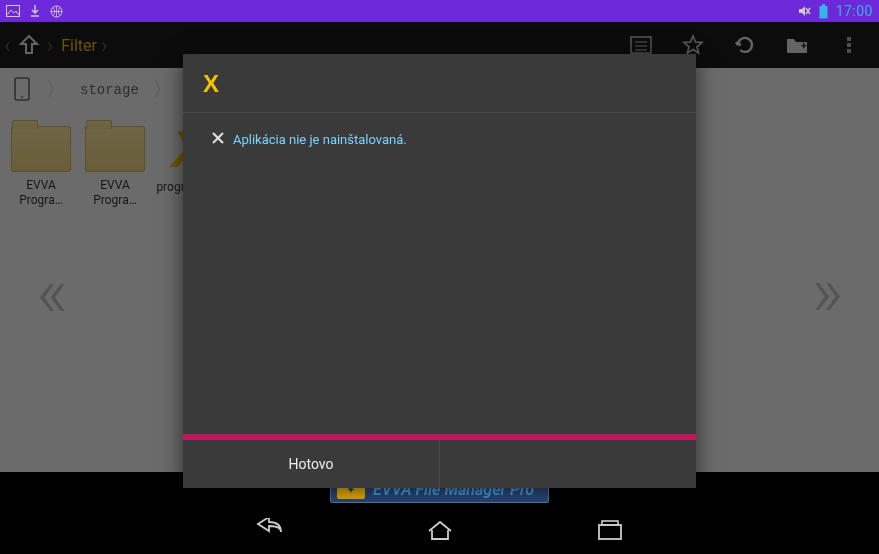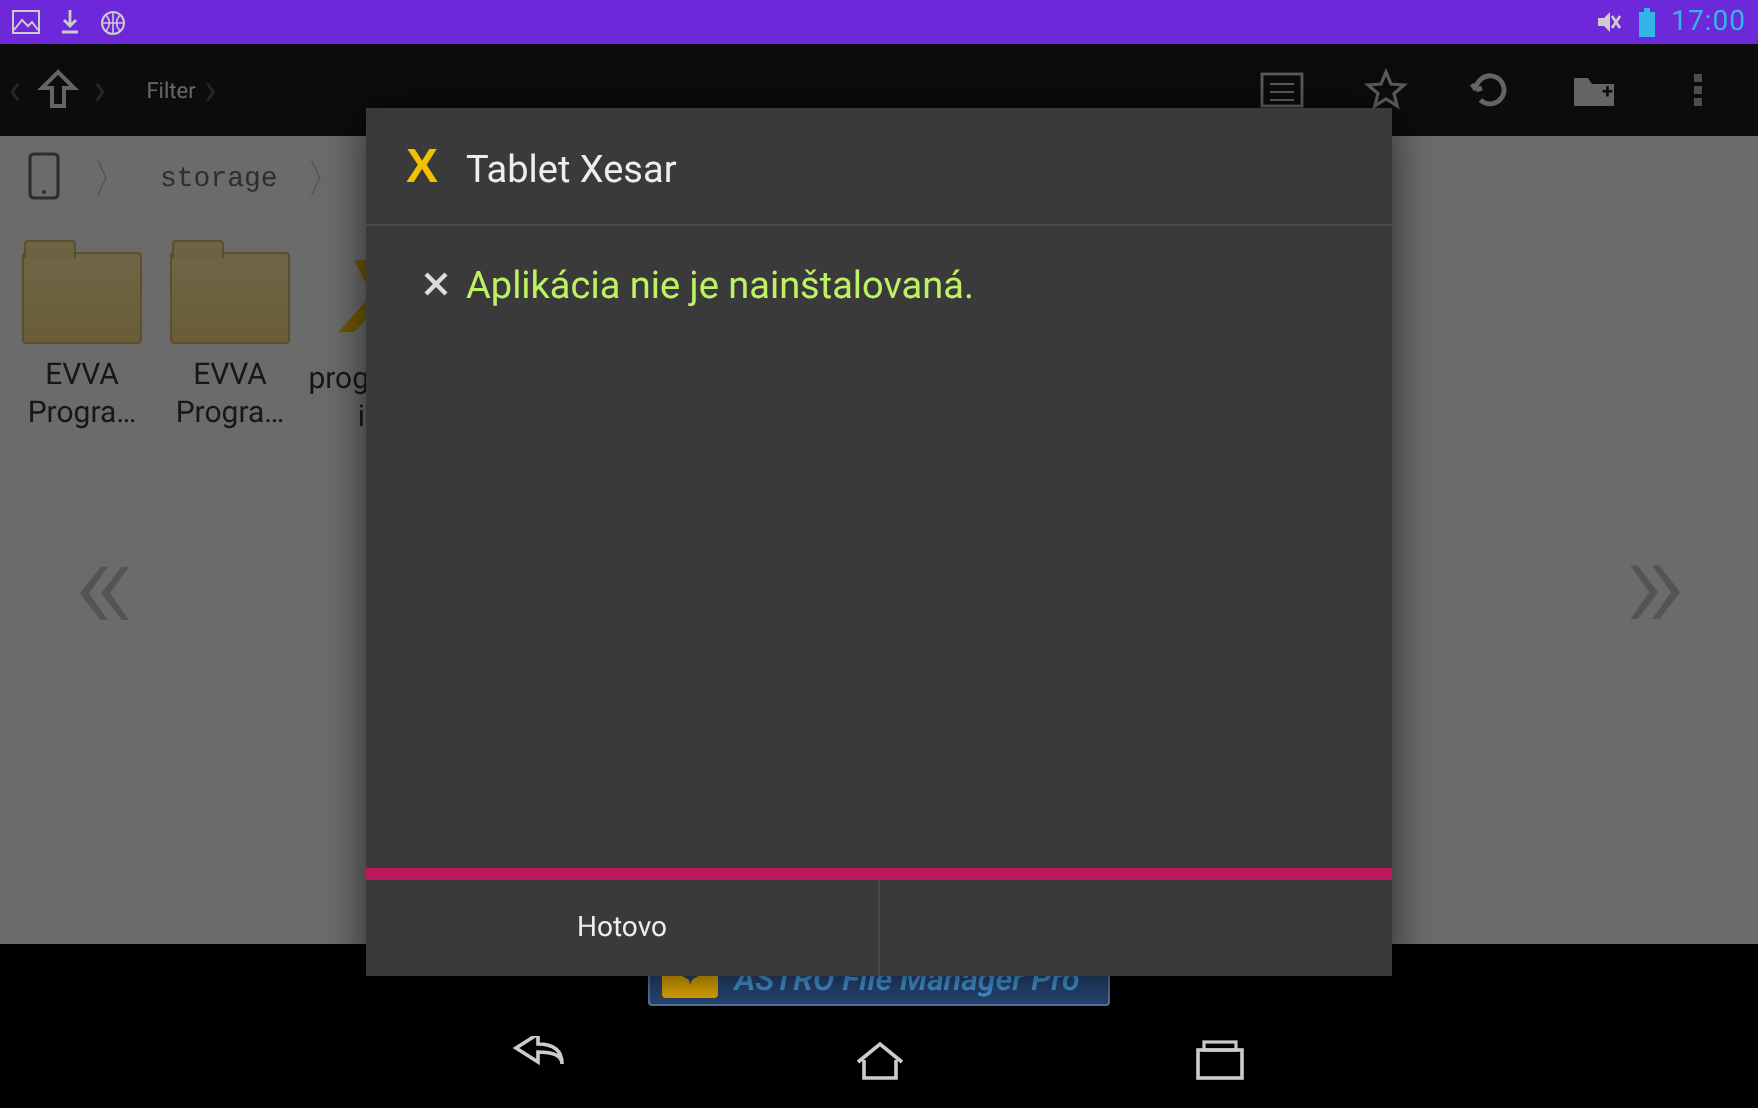--- a/index.html
+++ b/index.html
@@ -14,21 +14,21 @@
   .status-right { margin-left: auto; display: flex; gap: 8px; align-items: center; }
   .time { color: #33b5e5; font-size: 14px; letter-spacing: 0.5px; }
   .status-icon svg { display: block; }
   
   
   .action-bar {
     height: 46px; background: #1c1c1c; display: flex; align-items: center;
     padding: 0 4px; color: #fff;
   }
   .ab-left { display: flex; align-items: center; gap: 4px; }
-  .filter-label { color: #e5e5e5; font-size: 11px; margin-left: 16px; }
+  .filter-label { color: #eab308; font-size: 16px; margin-left: 4px; }
   .ab-right { margin-left: auto; display: flex; align-items: center; gap: 24px; padding-right: 12px; }
   .ab-icon { width: 28px; height: 28px; display: flex; align-items: center; justify-content: center; }
   .chev { color: #555; font-size: 22px; }
   
   
   .breadcrumb {
     height: 44px; background: #eeeeee; display: flex; align-items: center;
     color: #555; font-size: 14px;
   }
   .bc-tablet-icon { padding: 0 14px; }
@@ -51,21 +51,21 @@
     content: ""; position: absolute; top: -7px; left: 0; width: 24px; height: 8px;
     background: linear-gradient(#f4e19c, #efd88a); border: 1px solid #cbb261;
     border-bottom: none; border-radius: 2px 2px 0 0;
   }
   .app-ico {
     width: 56px; height: 50px; margin: 0 auto 6px; color: #f2c200;
     display:flex; align-items:center; justify-content:center;
     font-size: 52px; font-weight: 700; font-family: Arial, sans-serif;
     font-style: italic;
   }
-  .file-label { font-size: 15px; color: #333; line-height: 1.25; word-break: break-word; }
+  .file-label { font-size: 12px; color: #333; line-height: 1.25; word-break: break-word; }
   
   .big-arrow {
     position: absolute; top: 50%; transform: translateY(-50%);
     font-size: 70px; color: #bbb; font-weight: 300; user-select: none;
   }
   .big-arrow.left { left: 36px; }
   .big-arrow.right { right: 36px; }
   
   
   .promo-area { height: 34px; background: #000; display: flex; justify-content: center; align-items: center; }
@@ -99,21 +99,21 @@
     box-shadow: 0 4px 20px rgba(0,0,0,0.6);
   }
   .dlg-header {
     display: flex; align-items: center; gap: 14px; padding: 16px 20px 14px;
     border-bottom: 1px solid #4a4a4a;
   }
   .dlg-header-ico {
     color: #f2c200; font-weight: 800; font-size: 24px; font-family: Arial, sans-serif;
   }
   .dlg-title { font-size: 19px; color: #eee; font-weight: 400; }
-  .dlg-body { flex: 1; padding: 18px 28px; font-size: 19px; color: #bef264; text-align: center; }
+  .dlg-body { flex: 1; padding: 18px 28px; font-size: 13px; color: #7dd3fc; text-align: center; }
   .dlg-body-line { display: flex; align-items: center; gap: 8px; }
   .dlg-buttons { display: flex; border-top: 6px solid #be185d; }
   .dlg-btn {
     flex: 1; height: 48px; display: flex; align-items: center; justify-content: center;
     font-size: 14px; color: #eee; border-right: 1px solid #4a4a4a;
   }
   .dlg-btn:last-child { border-right: none; }
 </style>
 </head>
 <body>
@@ -233,21 +233,21 @@
       <div class="file-label">programming</div>
     </div>
   </div>
   <div class="big-arrow left">«</div>
   <div class="big-arrow right">»</div>
 </div>
 
 <div class="promo-area">
   <div class="promo">
     <span class="promo-logo">✦</span>
-    <span>ASTRO File Manager Pro</span>
+    <span>EVVA File Manager Pro</span>
   </div>
 </div>
 
 <div class="nav-bar">
   <div class="nav-btn">
     <svg width="30" height="24" viewBox="0 0 30 24">
         <path d="M14 4 q12 0 12 10 q0 -6 -12 -6 v5 l-11 -7 l11 -7 z" fill="none" stroke="#ccc" stroke-width="1.8"></path>
       </svg>
   </div>
   <div class="nav-btn">
@@ -261,21 +261,20 @@
         <rect x="5" y="2" width="16" height="4" fill="none" stroke="#ccc" stroke-width="1.6"></rect>
       </svg>
   </div>
 </div>
 
 <div class="scrim"></div>
 
 <div class="dialog">
   <div class="dlg-header">
     <span class="dlg-header-ico">X</span>
-    <span class="dlg-title">Tablet Xesar</span>
   </div>
   <div class="dlg-body">
     <div class="dlg-body-line">
       <span>
         <svg width="14" height="14" viewBox="0 0 14 14">
             <line x1="2" y1="2" x2="12" y2="12" stroke="#ddd" stroke-width="2.2"></line>
             <line x1="12" y1="2" x2="2" y2="12" stroke="#ddd" stroke-width="2.2"></line>
           </svg>
       </span>
       <span>Aplikácia nie je nainštalovaná.</span>

